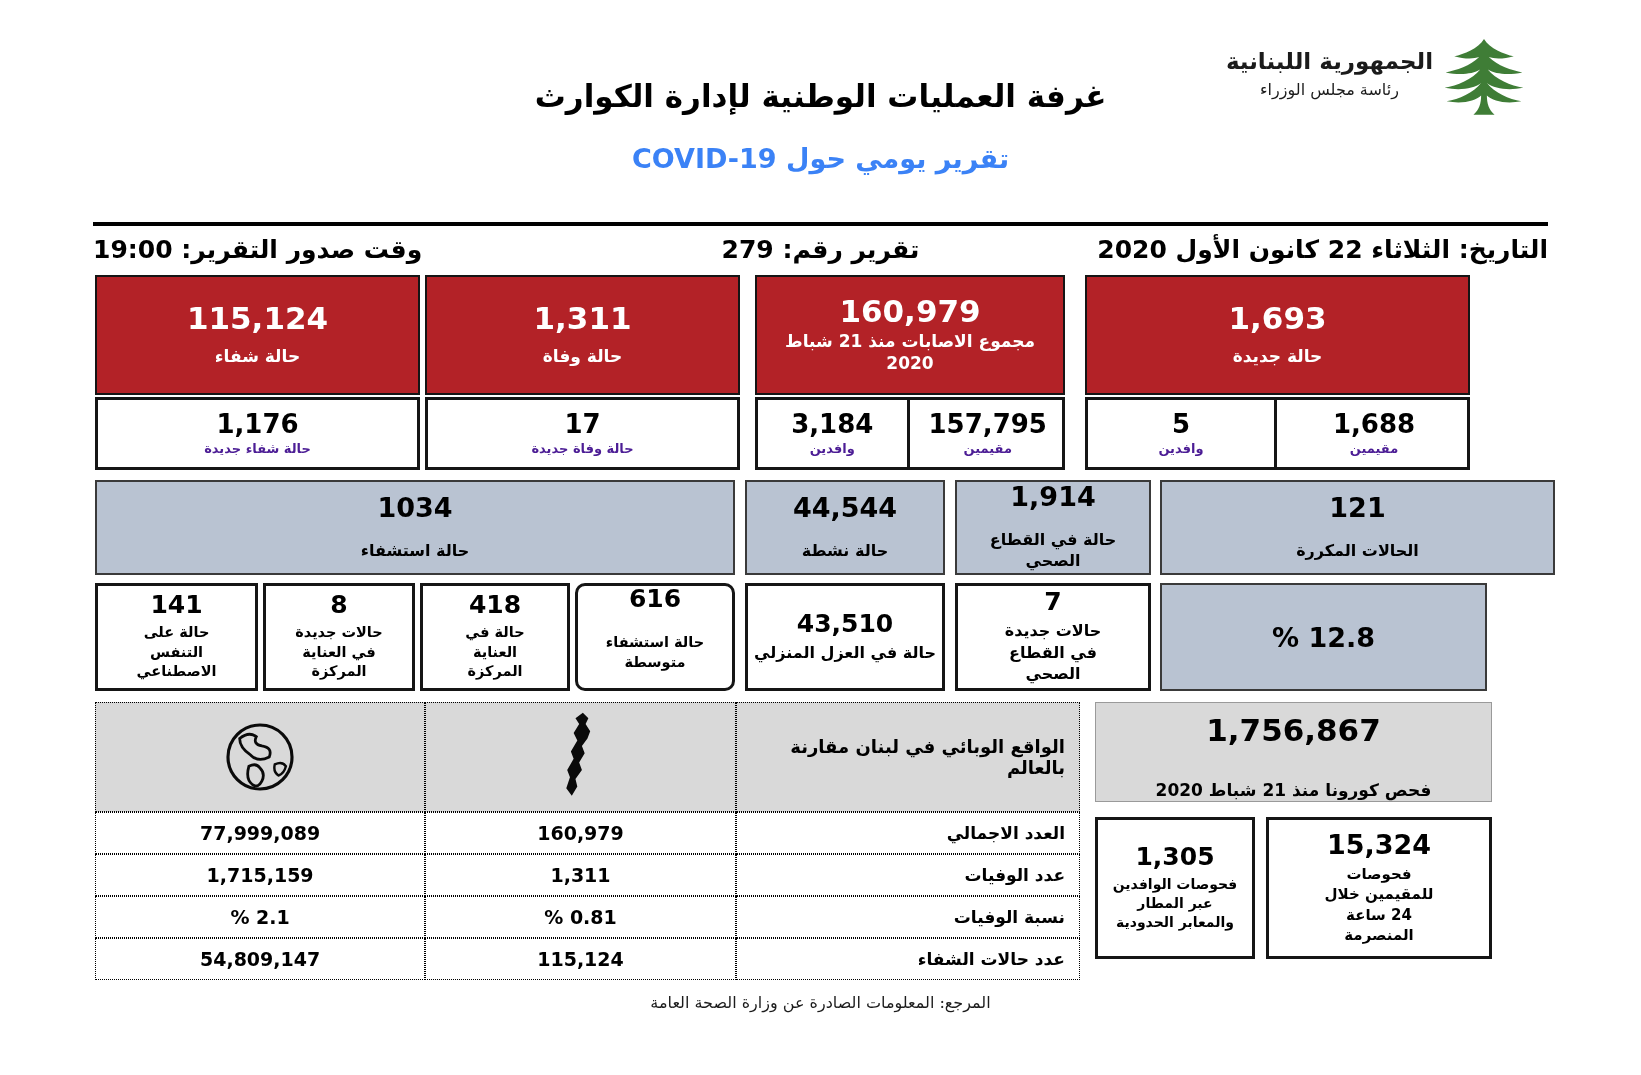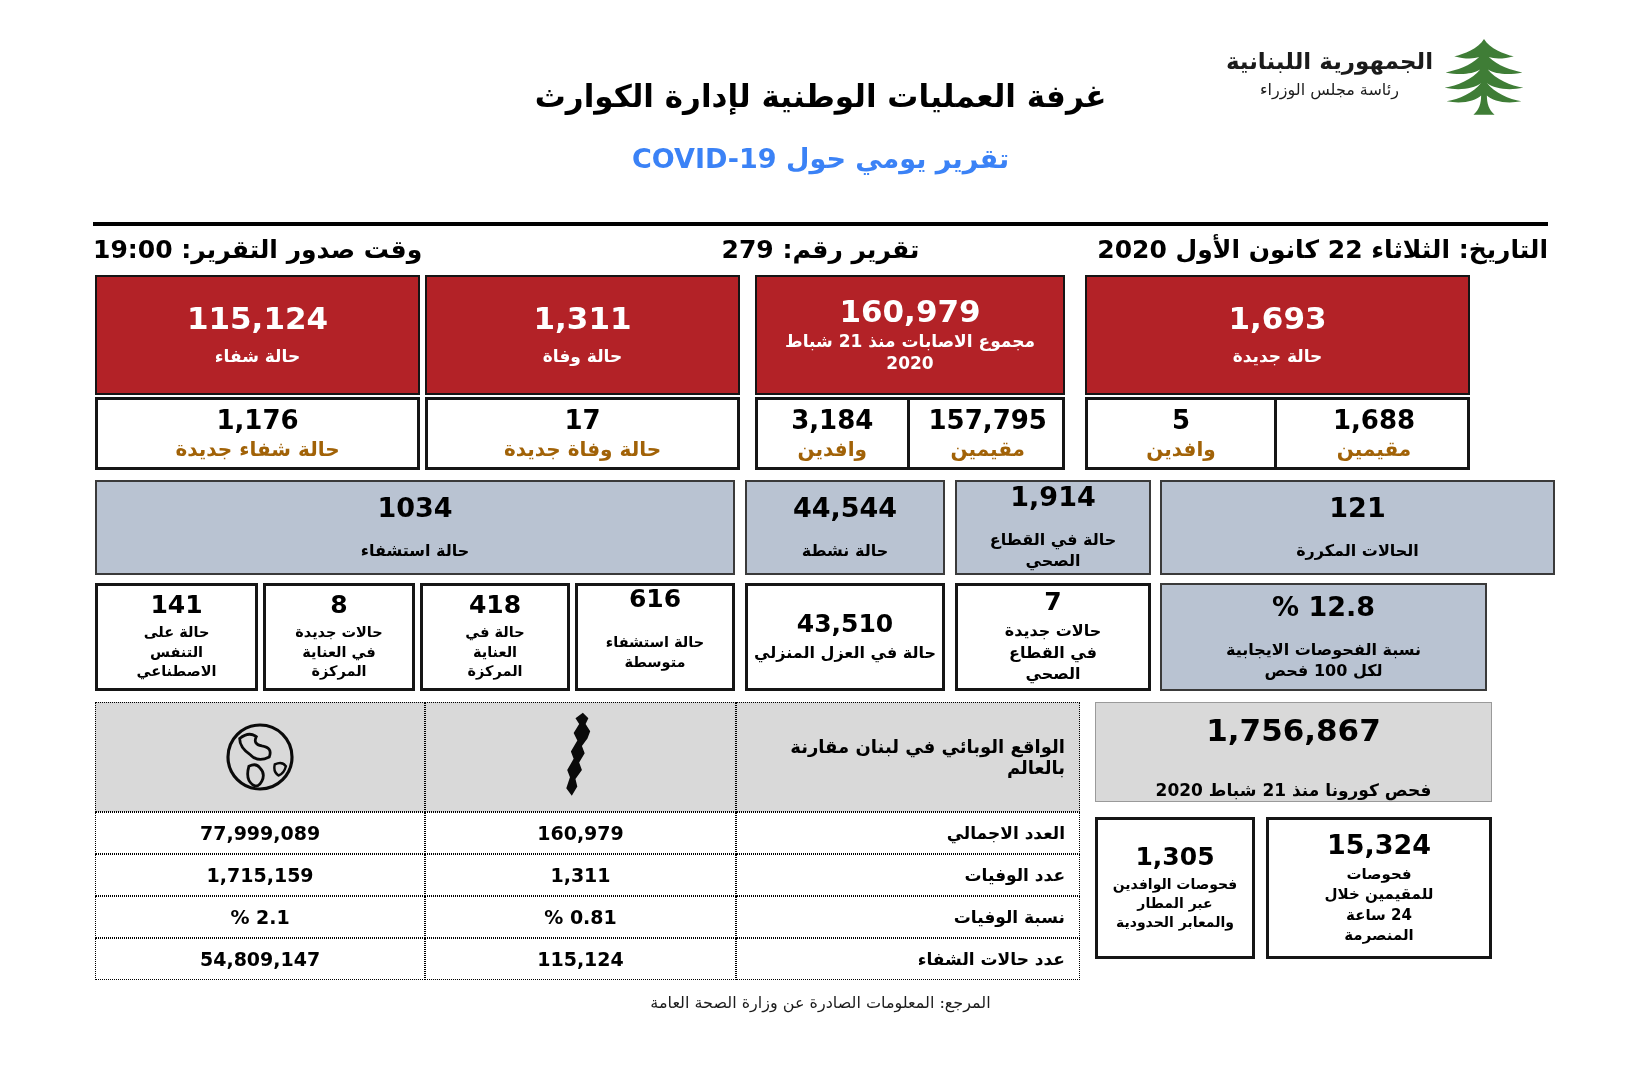--- a/index.html
+++ b/index.html
@@ -22,21 +22,21 @@
   .datebar .right{z-index:1;}
   .datebar .left{z-index:1;direction:rtl;}
   
   .redbox{background:var(--red,#b32227);color:#fff;border:2px solid #151515;text-align:center;
     display:flex;flex-direction:column;justify-content:center;gap:12px;}
   .redbox .val{font-size:31px;font-weight:bold;line-height:1;}
   .redbox .lbl{font-size:17px;font-weight:bold;line-height:1.25;padding:0 6px;}
   .subbox{background:#fff;border:3px solid #151515;text-align:center;
     display:flex;flex-direction:column;justify-content:center;gap:4px;}
   .subbox .val{font-size:26px;font-weight:bold;line-height:1;color:#000;}
-  .subbox .lbl{font-size:20px;font-weight:bold;color:#a16207;}
+  .subbox .lbl{font-size:13px;font-weight:bold;color:#4c1d95;}
   .pair{display:flex;flex-direction:row;padding:0;}
   .pair .cell{flex:1;display:flex;flex-direction:column;justify-content:center;gap:4px;}
   .pair .cell+.cell{border-right:3px solid #151515;}
   .bluebox{background:var(--bluegray,#b9c3d2);border:2px solid #3a3a3a;text-align:center;color:#000;
     display:flex;flex-direction:column;justify-content:center;gap:20px;}
   .bluebox .val{font-size:27px;font-weight:bold;line-height:1;}
   .bluebox .lbl{font-size:16px;font-weight:bold;line-height:1.3;padding:0 4px;}
   .wbox{background:#fff;border:3px solid #151515;text-align:center;color:#000;
     display:flex;flex-direction:column;justify-content:center;gap:6px;}
   .wbox .val{font-size:25px;font-weight:bold;line-height:1;}
@@ -144,31 +144,30 @@
     <div class="val">44,544</div>
     <div class="lbl">حالة نشطة</div>
   </div>
   <div class="abs bluebox" style="left:95px;top:480px;width:640px;height:95px;">
     <div class="val">1034</div>
     <div class="lbl">حالة استشفاء</div>
   </div>
 
   <div class="abs bluebox" style="left:1160px;top:583px;width:327px;height:108px;">
     <div class="val">12.8 %</div>
-    <div class="lbl" style="max-width:210px;margin:0 auto;">نسبة الفحوصات الايجابية لكل 100 فحص</div>
   </div>
   <div class="abs wbox" style="left:955px;top:583px;width:196px;height:108px;">
     <div class="val">7</div>
     <div class="lbl" style="max-width:120px;margin:0 auto;font-size:16px;">حالات جديدة في القطاع الصحي</div>
   </div>
   <div class="abs wbox" style="left:745px;top:583px;width:200px;height:108px;">
     <div class="val">43,510</div>
     <div class="lbl" style="font-size:16px;">حالة في العزل المنزلي</div>
   </div>
-  <div class="abs wbox" style="left:575px;top:583px;width:160px;height:108px;">
+  <div class="abs wbox" style="left:575px;top:583px;width:160px;height:108px;border-radius:10px;">
     <div class="val">616</div>
     <div class="lbl" style="max-width:100px;margin:16px auto;">حالة استشفاء متوسطة</div>
   </div>
   <div class="abs wbox" style="left:420px;top:583px;width:150px;height:108px;">
     <div class="val">418</div>
     <div class="lbl" style="max-width:100px;margin:0 auto;">حالة في العناية المركزة</div>
   </div>
   <div class="abs wbox" style="left:263px;top:583px;width:152px;height:108px;">
     <div class="val">8</div>
     <div class="lbl" style="max-width:110px;margin:0 auto;">حالات جديدة في العناية المركزة</div>

